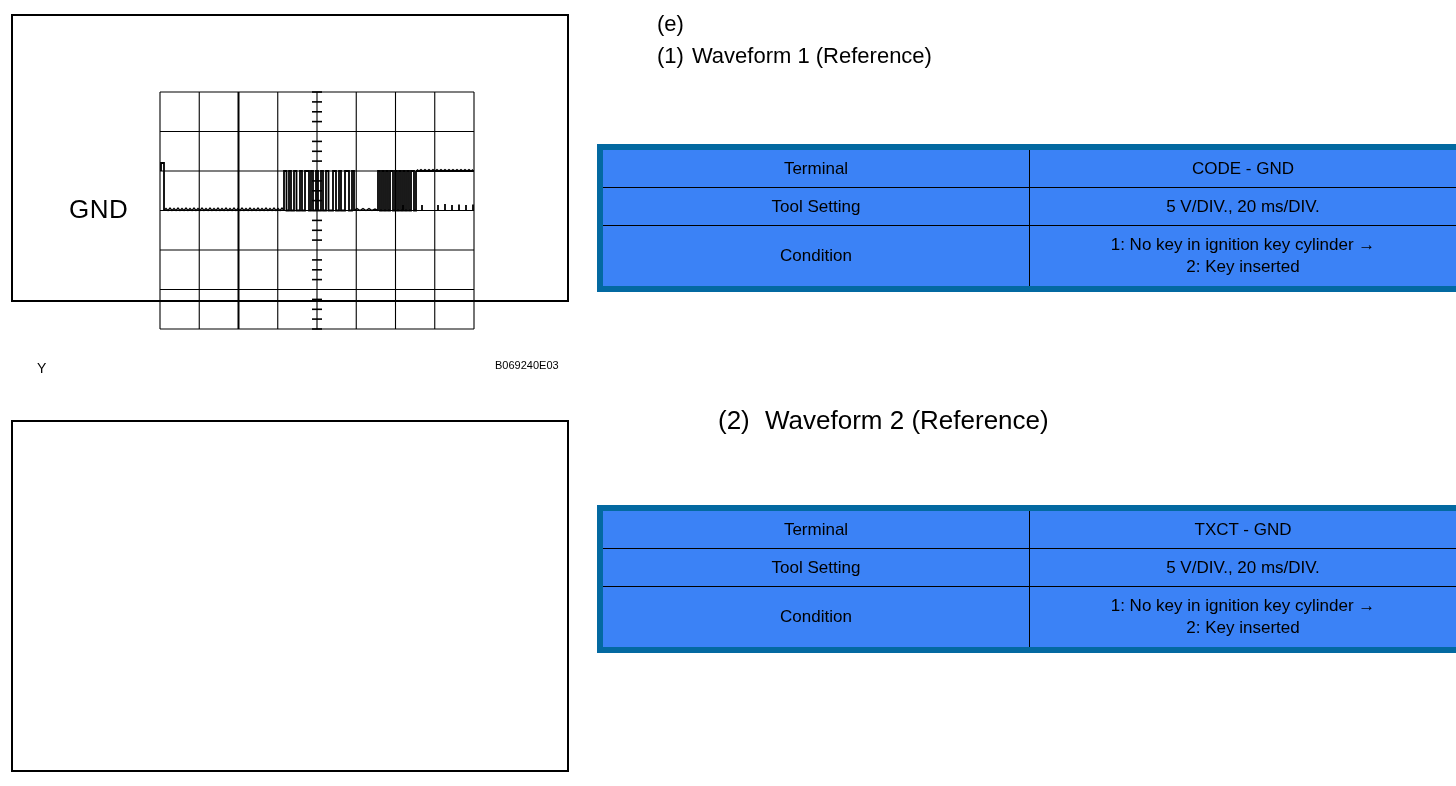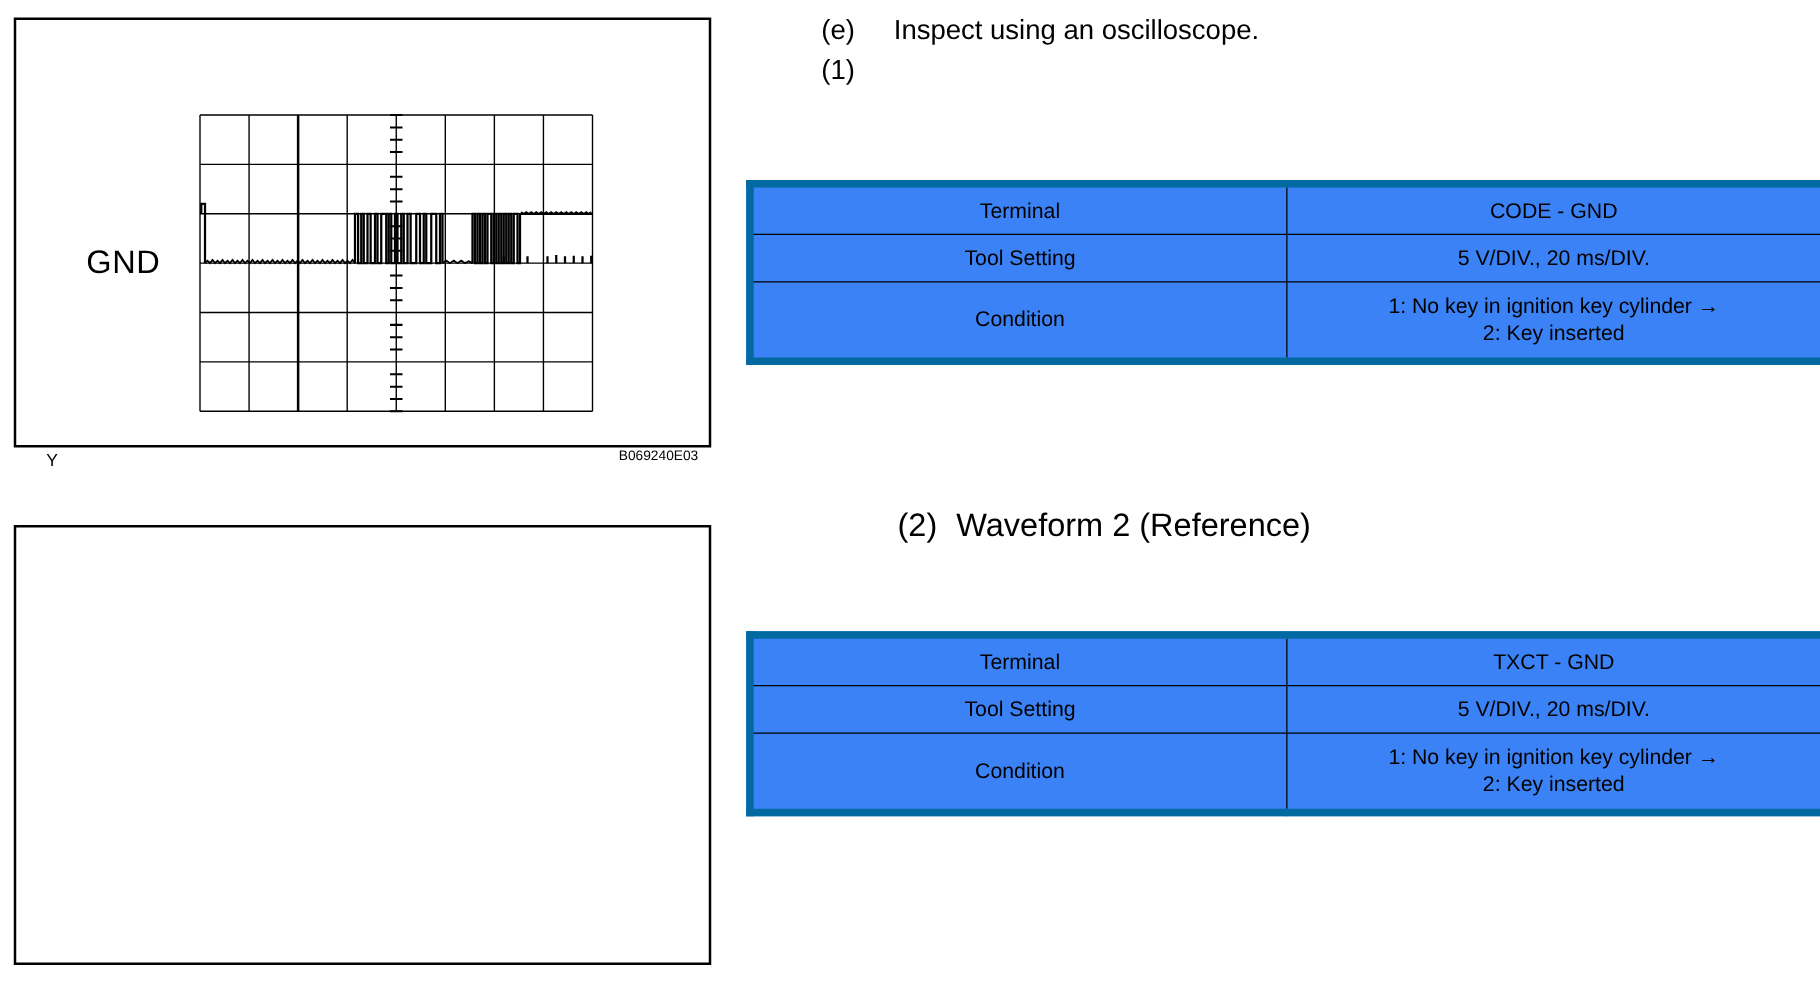--- a/index.html
+++ b/index.html
@@ -17,21 +17,21 @@
     overflow: hidden;
   }
 
   
   .figure-panel {
     position: absolute;
     border: 2px solid #000;
     background: #fff;
     box-sizing: border-box;
   }
-  #figure-panel-1 { left: 11px;  top: 14px;  width: 558px; height: 344px; }
+  #figure-panel-1 { left: 11px;  top: 14px;  width: 558px; height: 288px; }
   #figure-panel-2 { left: 11px;  top: 420px; width: 558px; height: 352px; }
 
   .gnd-label {
     position: absolute;
     font-size: 26px;
     font-family: "Liberation Sans", sans-serif;
     letter-spacing: 0.5px;
     color: #000;
     white-space: nowrap;
   }
@@ -214,24 +214,24 @@
   
   
   
 
   
 </div>
 
 <div class="heading-block">
   <div class="heading-line">
     <span class="heading-marker">(e)</span>
-    <span>Inspect using an oscilloscope.</span>
   </div>
   <div class="heading-line">
     <span style="margin-right:8px;">(1)</span>
+    <span>Waveform 1 (Reference)</span>
   </div>
 </div>
 
 <div class="heading-sub">
   <span style="margin-right:8px;">(2)</span>
   <span>Waveform 2 (Reference)</span>
 </div>
 
 <table class="spec-table" id="spec-table-1">
   <tbody>

